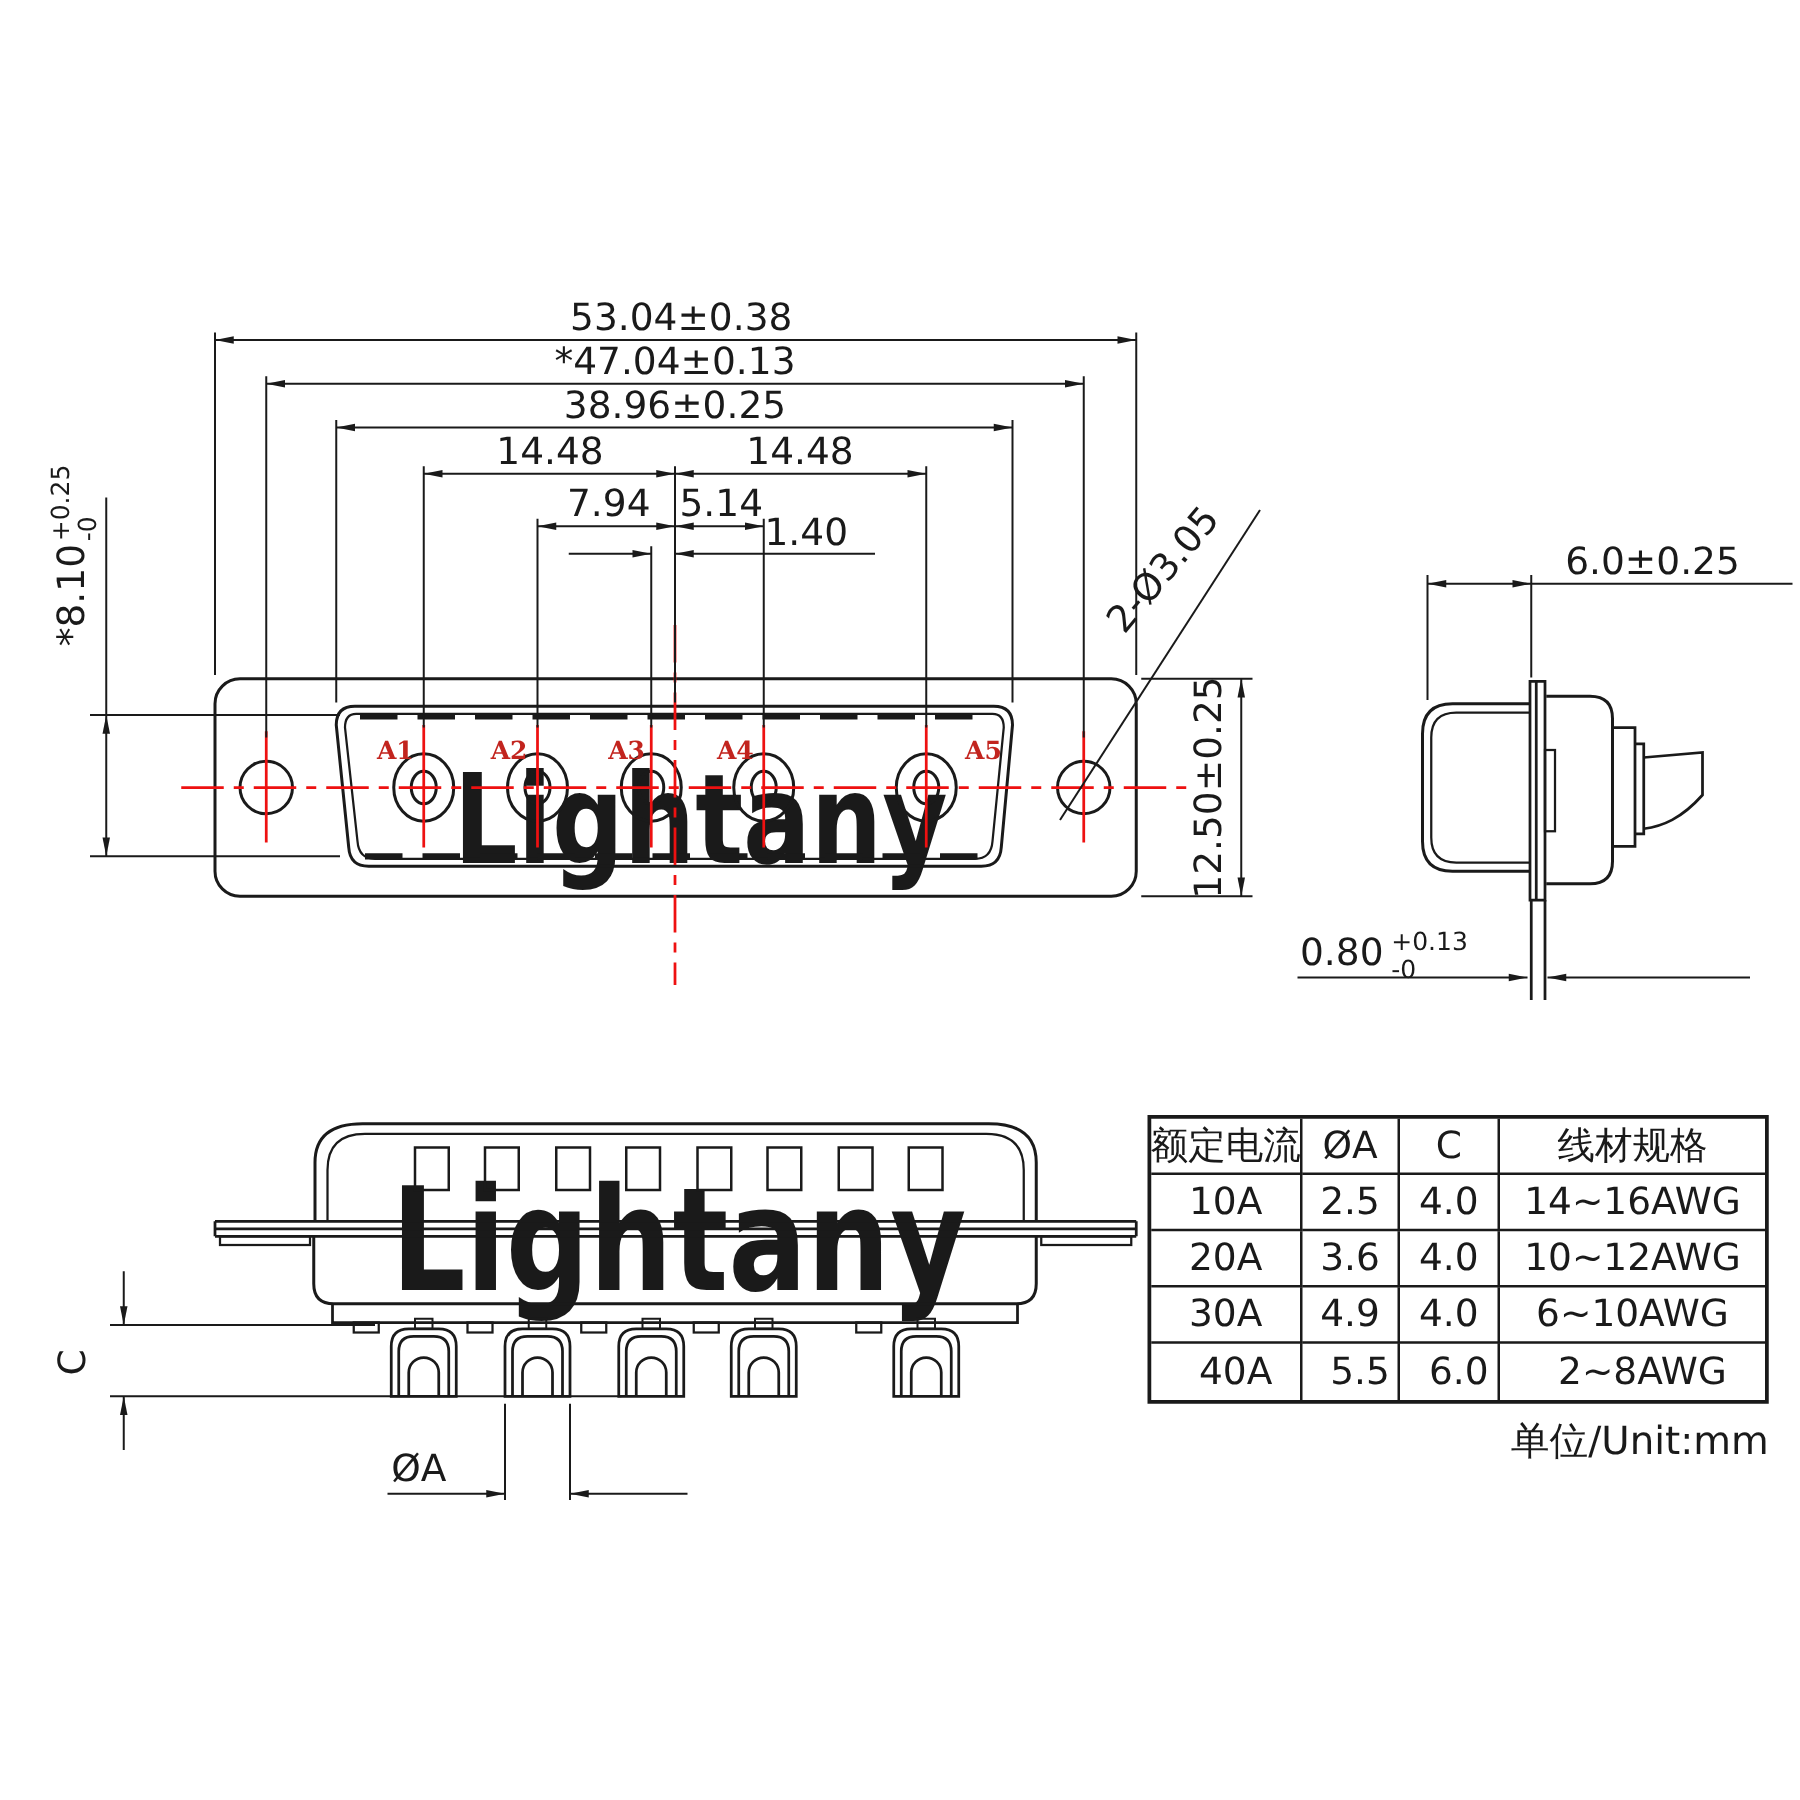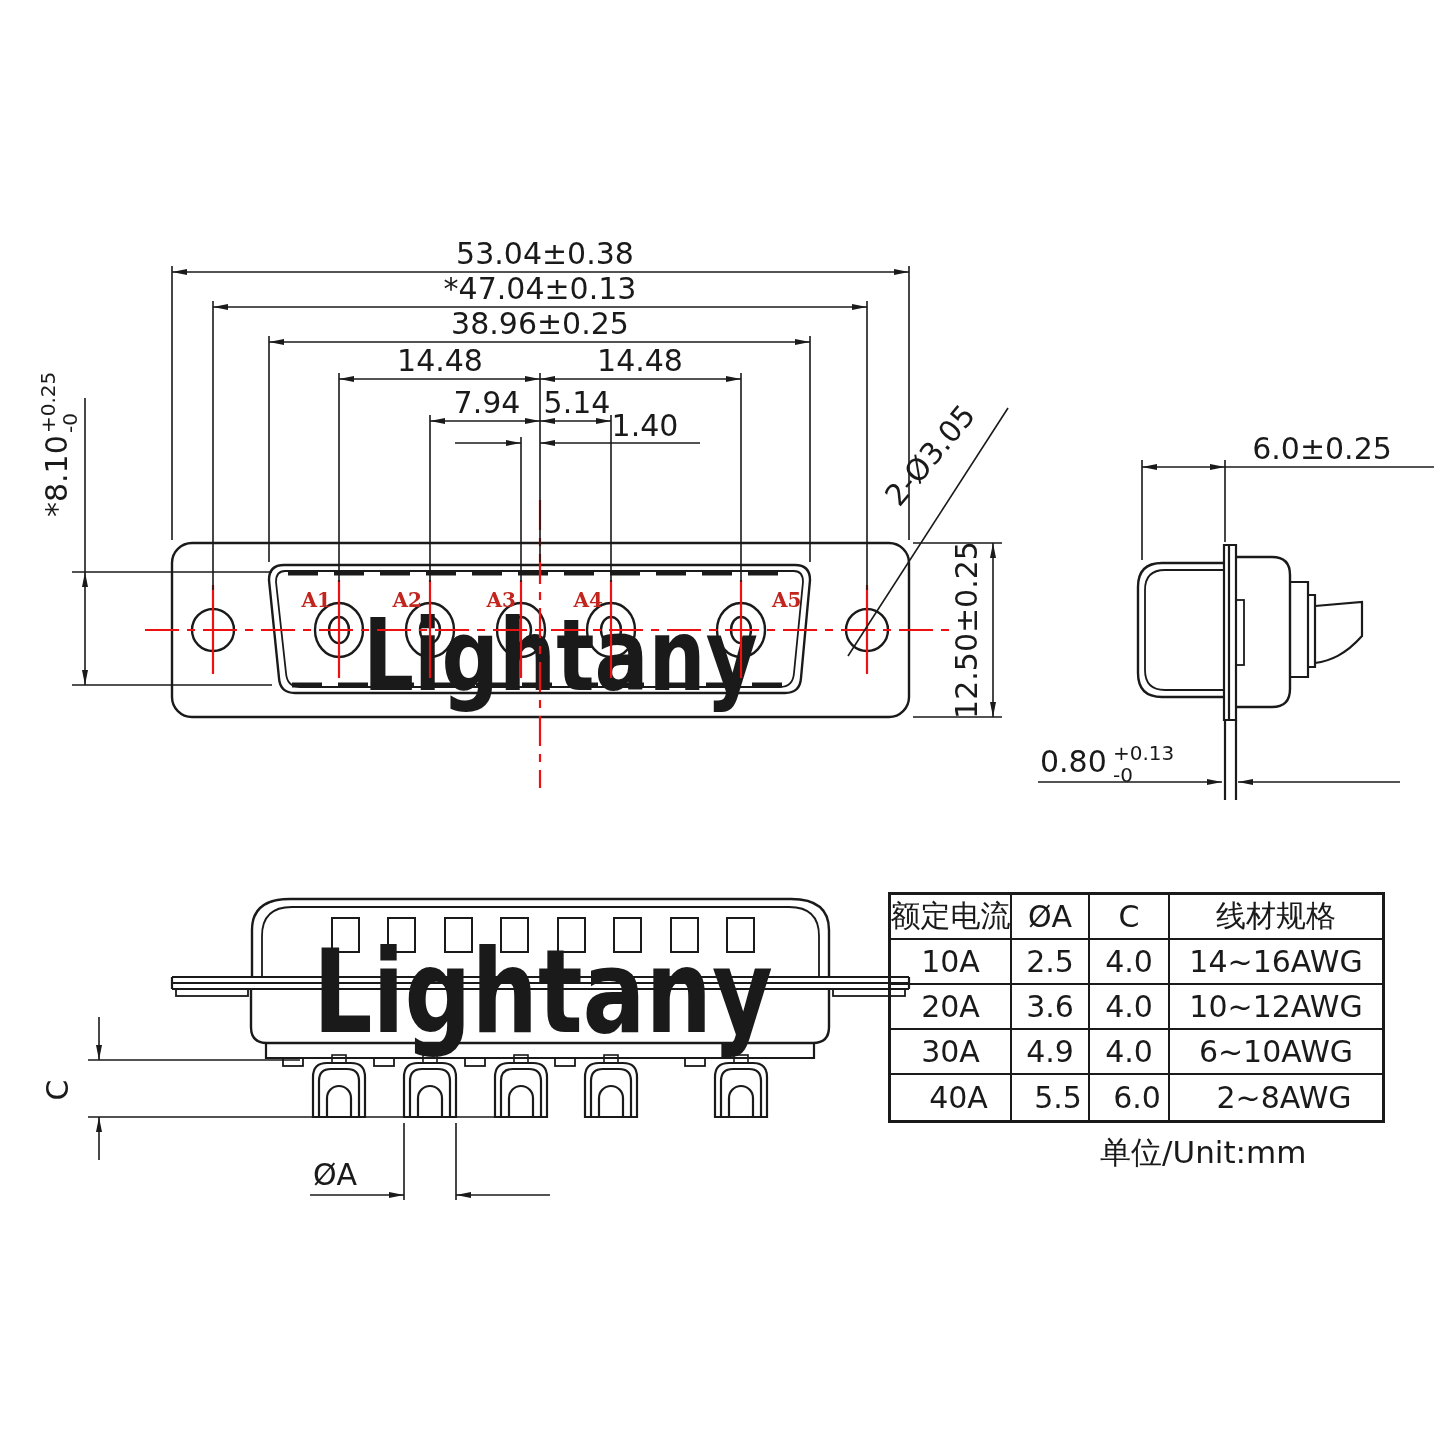--- a/index.html
+++ b/index.html
@@ -6,29 +6,29 @@
   #stage{position:relative;width:1440px;height:1440px;background:#fff;overflow:hidden;
          font-family:"DejaVu Sans","Liberation Sans",sans-serif;}
   #drawing{position:absolute;left:0;top:0;}
   
   text{font-family:"DejaVu Sans","Liberation Sans",sans-serif;fill:#1a1a1a;}
   .dim{font-size:30px;}
   .dimsmall{font-size:20px;}
   .pinlabel{font-family:"DejaVu Serif","Liberation Serif",serif;font-size:20px;font-weight:bold;fill:#c2241e;}
   .wm{font-weight:bold;}
   
-  #spec-table{position:absolute;left:888px;top:892px;width:497px;height:231px;
+  #spec-table{position:absolute;left:918px;top:892px;width:497px;height:231px;
     border:3px solid #1a1a1a;box-sizing:border-box;display:grid;
     grid-template-columns:121px 78px 80px auto;grid-template-rows:repeat(5,1fr);
     font-size:30px;color:#1a1a1a;}
   #spec-table .cell{display:flex;align-items:center;justify-content:center;
     border-right:2.5px solid #1a1a1a;border-bottom:2.5px solid #1a1a1a;box-sizing:border-box;white-space:nowrap;}
   #spec-table .cell.lastcol{border-right:none;}
   #spec-table .cell.lastrow{border-bottom:none;margin-left:16px;}
-  #unit-note{position:absolute;left:1100px;top:1132px;width:315px;text-align:left;
+  #unit-note{position:absolute;left:1100px;top:1132px;width:315px;text-align:right;
     font-size:31px;color:#1a1a1a;white-space:nowrap;}
 </style>
 </head>
 <body>
 
 <div id="stage">
 
 <svg id="drawing" width="1440" height="1440" viewBox="0 0 1440 1440">
   <defs>
     <marker id="arr" orient="auto-start-reverse" markerUnits="userSpaceOnUse" markerWidth="17" markerHeight="8" refX="15.5" refY="3.5">

